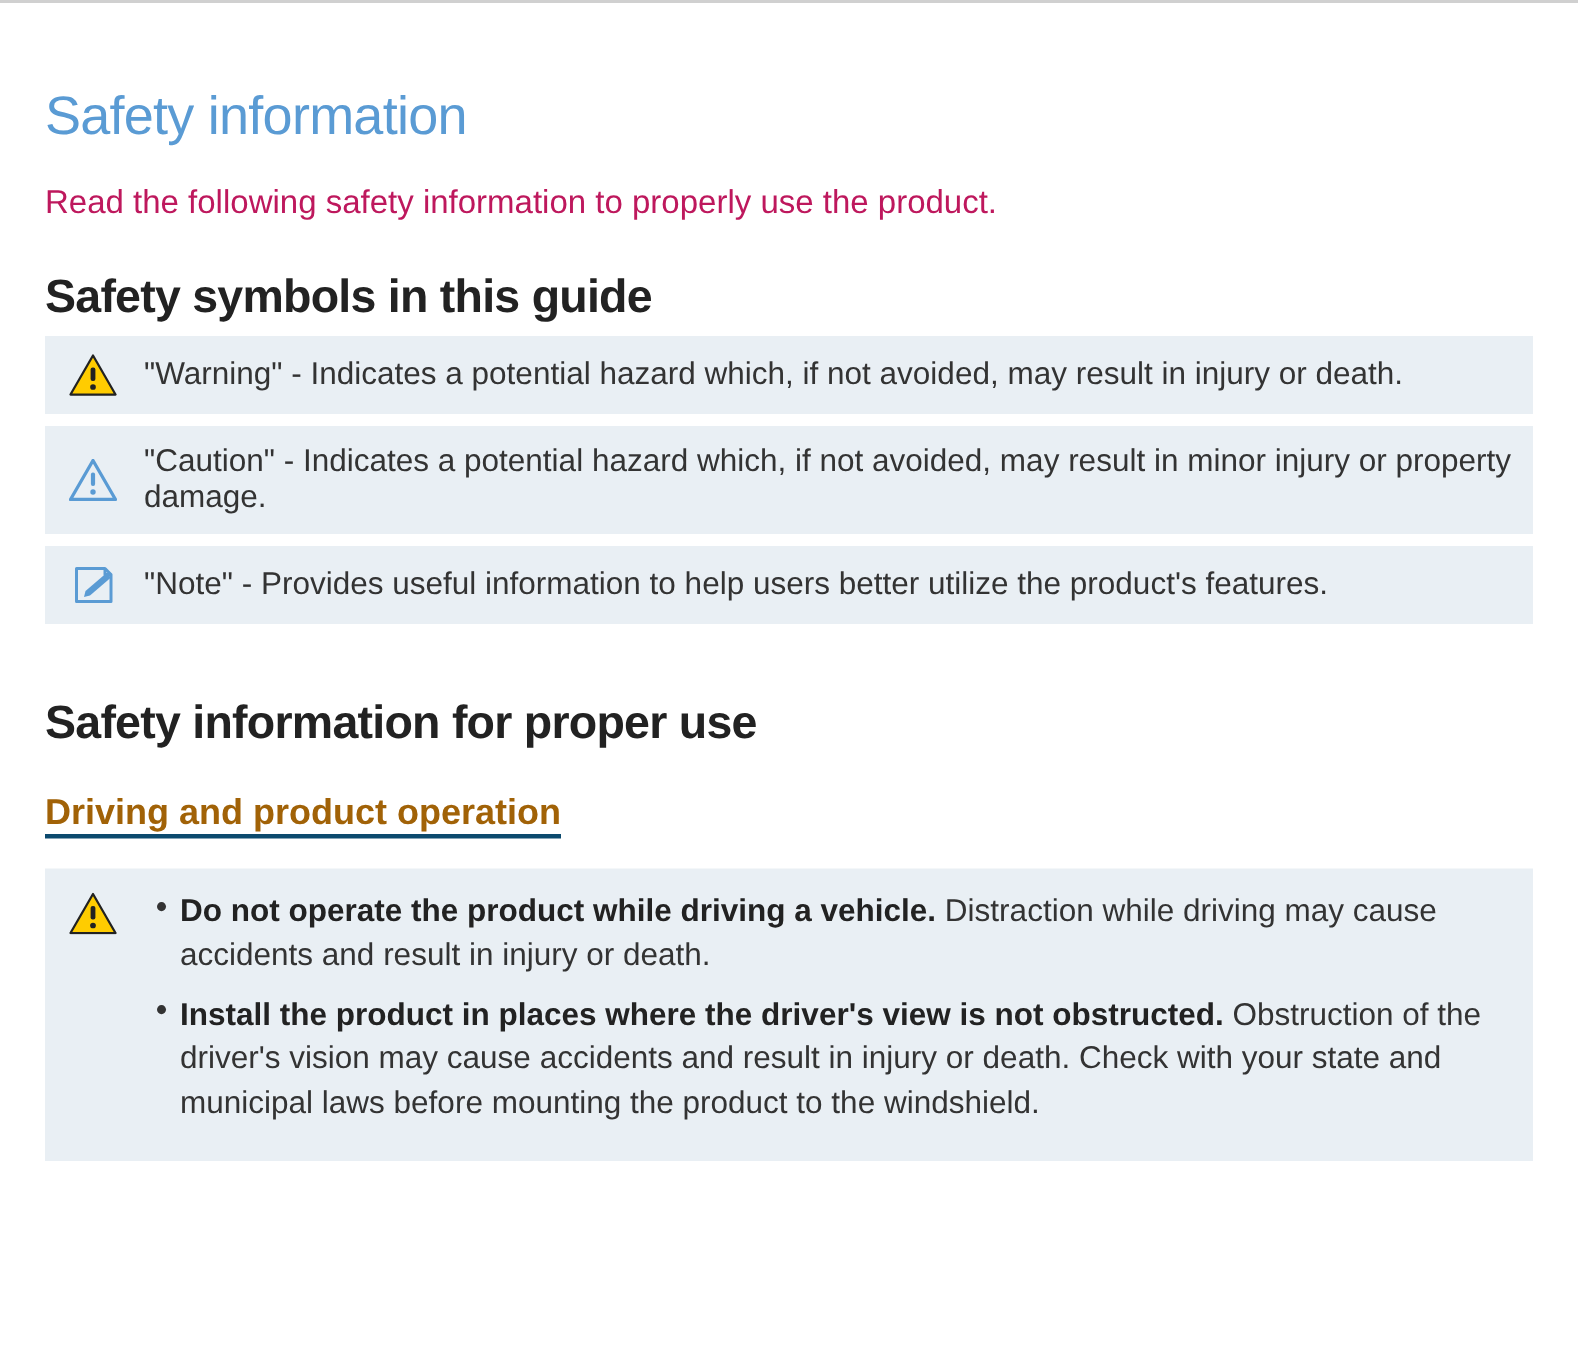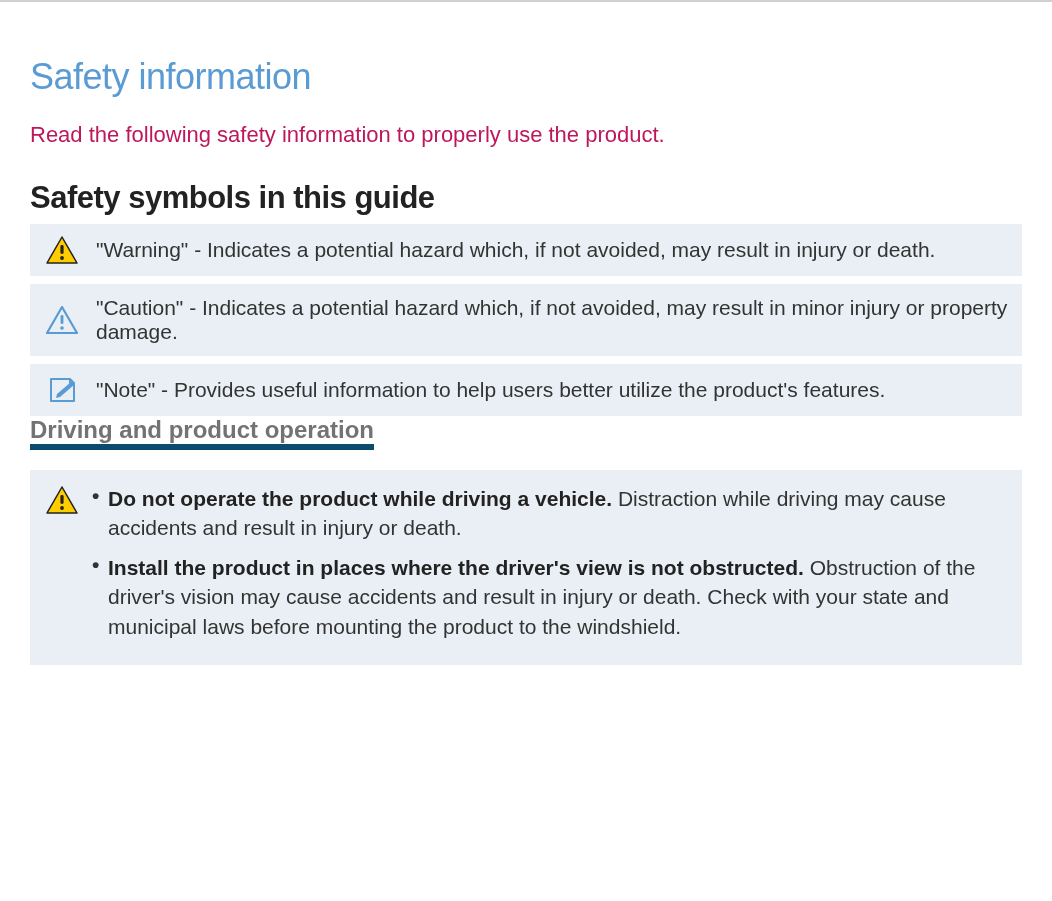--- a/index.html
+++ b/index.html
@@ -36,22 +36,22 @@
     font-stretch: condensed;
     letter-spacing: -0.5px;
   }
   .h2b {
     margin-top: 48px;
     margin-bottom: 28px;
   }
   .h3 {
     font-size: 24px;
     font-weight: 600;
-    color: #737373;
-    border-bottom: 6px solid #0c4a6e;
+    color: #a16207;
+    border-bottom: 3px solid #0c4a6e;
     display: inline-block;
     margin-bottom: 12px;
     font-stretch: condensed;
   }
   .symbol-box {
     background: #e9eff4;
     padding: 12px 14px 12px 14px;
     margin-top: 8px;
     display: flex;
     align-items: center;
@@ -62,21 +62,21 @@
     font-size: 21px;
     font-weight: 300;
     color: #333333;
   }
   .warn-block {
     background: #e9eff4;
     padding: 14px 14px 14px 14px;
     margin-top: 8px;
     display: flex;
     align-items: flex-start;
-    gap: 12px;
+    gap: 24px;
     font-stretch: condensed;
   }
   .warn-block ul {
     list-style: none;
     font-size: 21px;
     font-weight: 300;
     color: #333333;
   }
   .warn-block ul li {
     margin-bottom: 10px;
@@ -140,20 +140,21 @@
     <span class="icon-wrap">
       <svg width="30" height="28" viewBox="0 0 30 28">
         <path d="M4 3 H23 L27 7 V25 H4 Z" fill="none" stroke="#5a9bd4" stroke-width="2" stroke-linejoin="round"></path>
         <path d="M23 3 V7 H27" fill="none" stroke="#5a9bd4" stroke-width="2" stroke-linejoin="round"></path>
         <path d="M10 18 L24 6 L27 9 L13 21 L9 22 Z" fill="#5a9bd4"></path>
       </svg>
     </span>
     <span class="txt">"Note" - Provides useful information to help users better utilize the product's features.</span>
   </div>
 
+  <h2 class="h2 h2b">Safety information for proper use</h2>
 
   <h3 class="h3">Driving and product operation</h3>
 
   <div class="warn-block">
     <span class="icon-wrap" style="padding-top:2px;">
       <svg width="32" height="28" viewBox="0 0 32 28">
         <path d="M16 1 L31 27 L1 27 Z" fill="#ffcc00" stroke="#222" stroke-width="1.5" stroke-linejoin="round"></path>
         <rect x="14.4" y="9" width="3.2" height="9" rx="1.4" fill="#222"></rect>
         <circle cx="16" cy="22" r="1.9" fill="#222"></circle>
       </svg>

